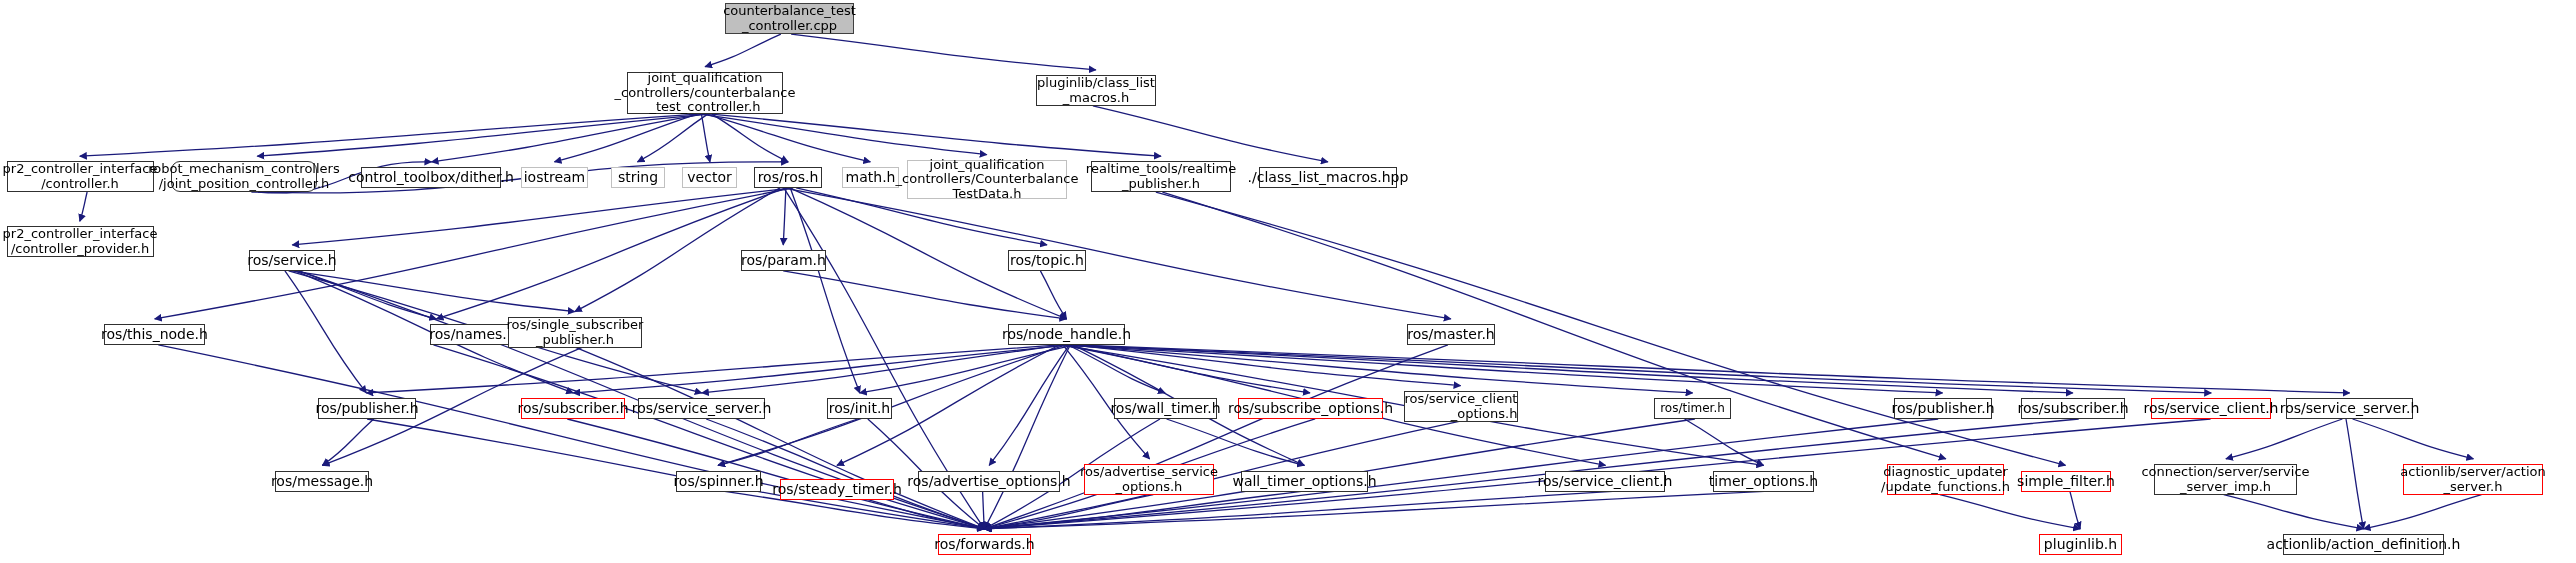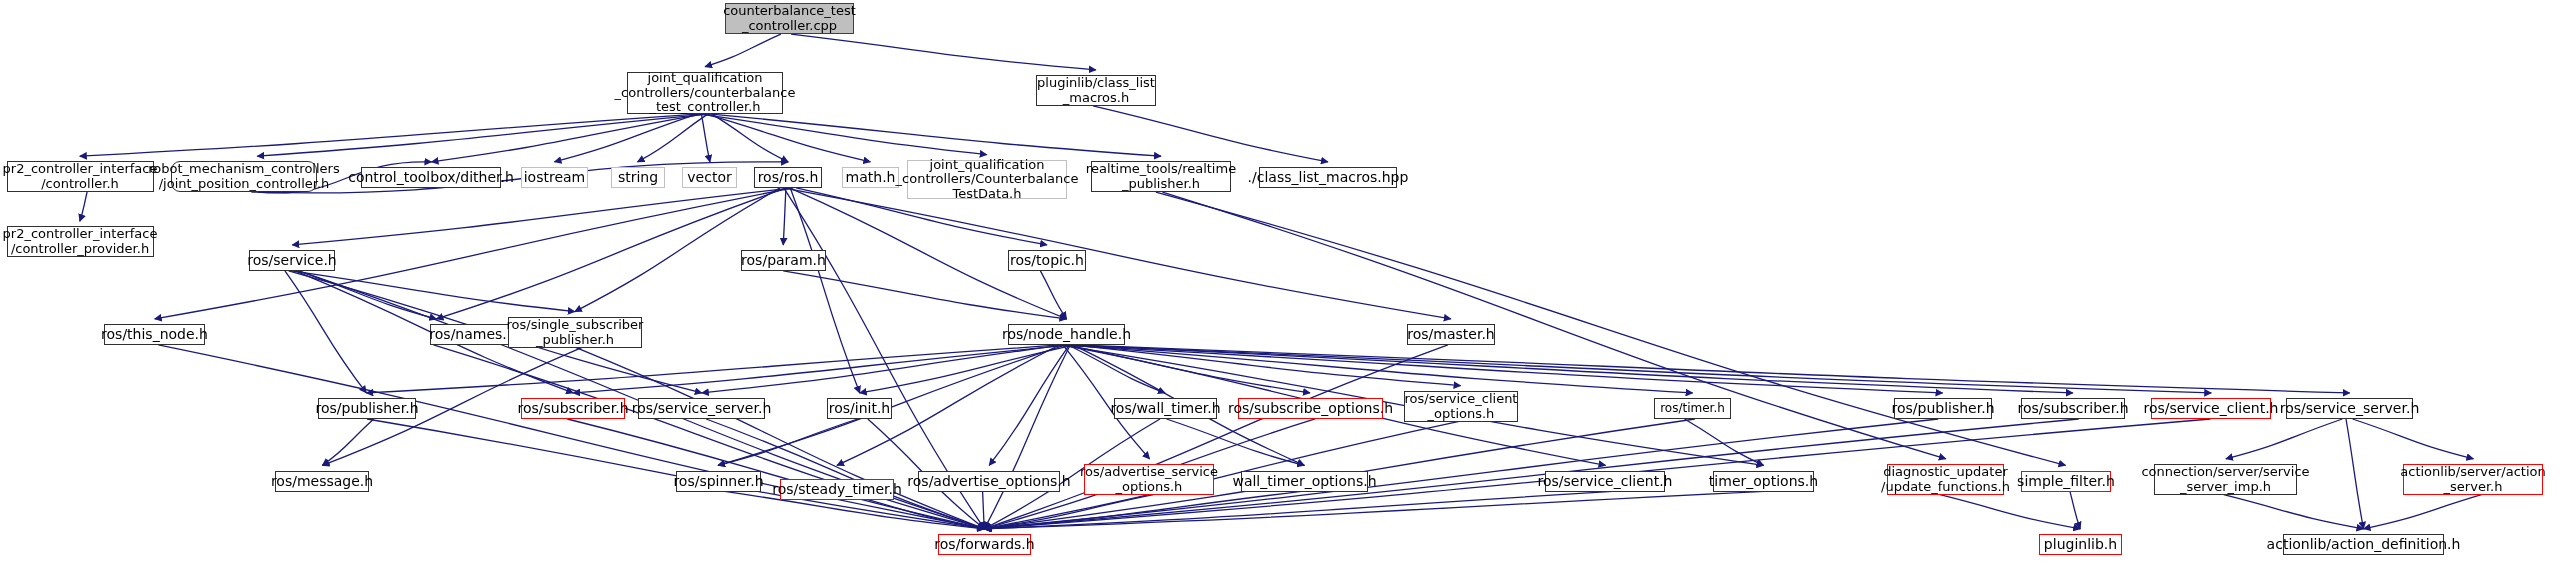--- a/index.html
+++ b/index.html
@@ -169,21 +169,21 @@
       <div class="node black" style="left: 508px; top: 317px; width: 134px; height: 31px; font-size: 13px;"><span>ros/single_subscriber
 _publisher.h</span></div>
       <div class="node black" style="left: 1008px; top: 324px; width: 117px; height: 21px; font-size: 14px;"><span>ros/node_handle.h</span></div>
       <div class="node black" style="left: 1407px; top: 324px; width: 88px; height: 21px; font-size: 14px;"><span>ros/master.h</span></div>
       <div class="node black" style="left: 318px; top: 398px; width: 98px; height: 21px; font-size: 14px;"><span>ros/publisher.h</span></div>
       <div class="node red" style="left: 521px; top: 398px; width: 104px; height: 21px; font-size: 14px;"><span>ros/subscriber.h</span></div>
       <div class="node black" style="left: 638px; top: 398px; width: 127px; height: 21px; font-size: 14px;"><span>ros/service_server.h</span></div>
       <div class="node black" style="left: 827px; top: 398px; width: 65px; height: 21px; font-size: 14px;"><span>ros/init.h</span></div>
       <div class="node black" style="left: 1114px; top: 398px; width: 103px; height: 21px; font-size: 14px;"><span>ros/wall_timer.h</span></div>
       <div class="node red" style="left: 1238px; top: 398px; width: 145px; height: 21px; font-size: 14px;"><span>ros/subscribe_options.h</span></div>
-      <div class="node black" style="left: 1404px; top: 391px; width: 114px; height: 31px; font-size: 13px;"><span>ros/service_client
+      <div class="node black" style="left: 1404px; top: 391px; width: 114px; height: 31px; font-size: 13px; text-align: right;"><span>ros/service_client
 _options.h</span></div>
       <div class="node black" style="left: 1654px; top: 398px; width: 77px; height: 21px; font-size: 12px;"><span>ros/timer.h</span></div>
       <div class="node black" style="left: 1894px; top: 398px; width: 98px; height: 21px; font-size: 14px;"><span>ros/publisher.h</span></div>
       <div class="node black" style="left: 2021px; top: 398px; width: 104px; height: 21px; font-size: 14px;"><span>ros/subscriber.h</span></div>
       <div class="node red" style="left: 2151px; top: 398px; width: 120px; height: 21px; font-size: 14px;"><span>ros/service_client.h</span></div>
       <div class="node black" style="left: 2286px; top: 398px; width: 127px; height: 21px; font-size: 14px;"><span>ros/service_server.h</span></div>
       <div class="node black" style="left: 275px; top: 471px; width: 94px; height: 21px; font-size: 14px;"><span>ros/message.h</span></div>
       <div class="node black" style="left: 676px; top: 471px; width: 85px; height: 21px; font-size: 14px;"><span>ros/spinner.h</span></div>
       <div class="node red" style="left: 780px; top: 471px; width: 114px; height: 21px; font-size: 14px; margin-top: 8px;"><span>ros/steady_timer.h</span></div>
       <div class="node black" style="left: 918px; top: 471px; width: 142px; height: 21px; font-size: 14px;"><span>ros/advertise_options.h</span></div>

